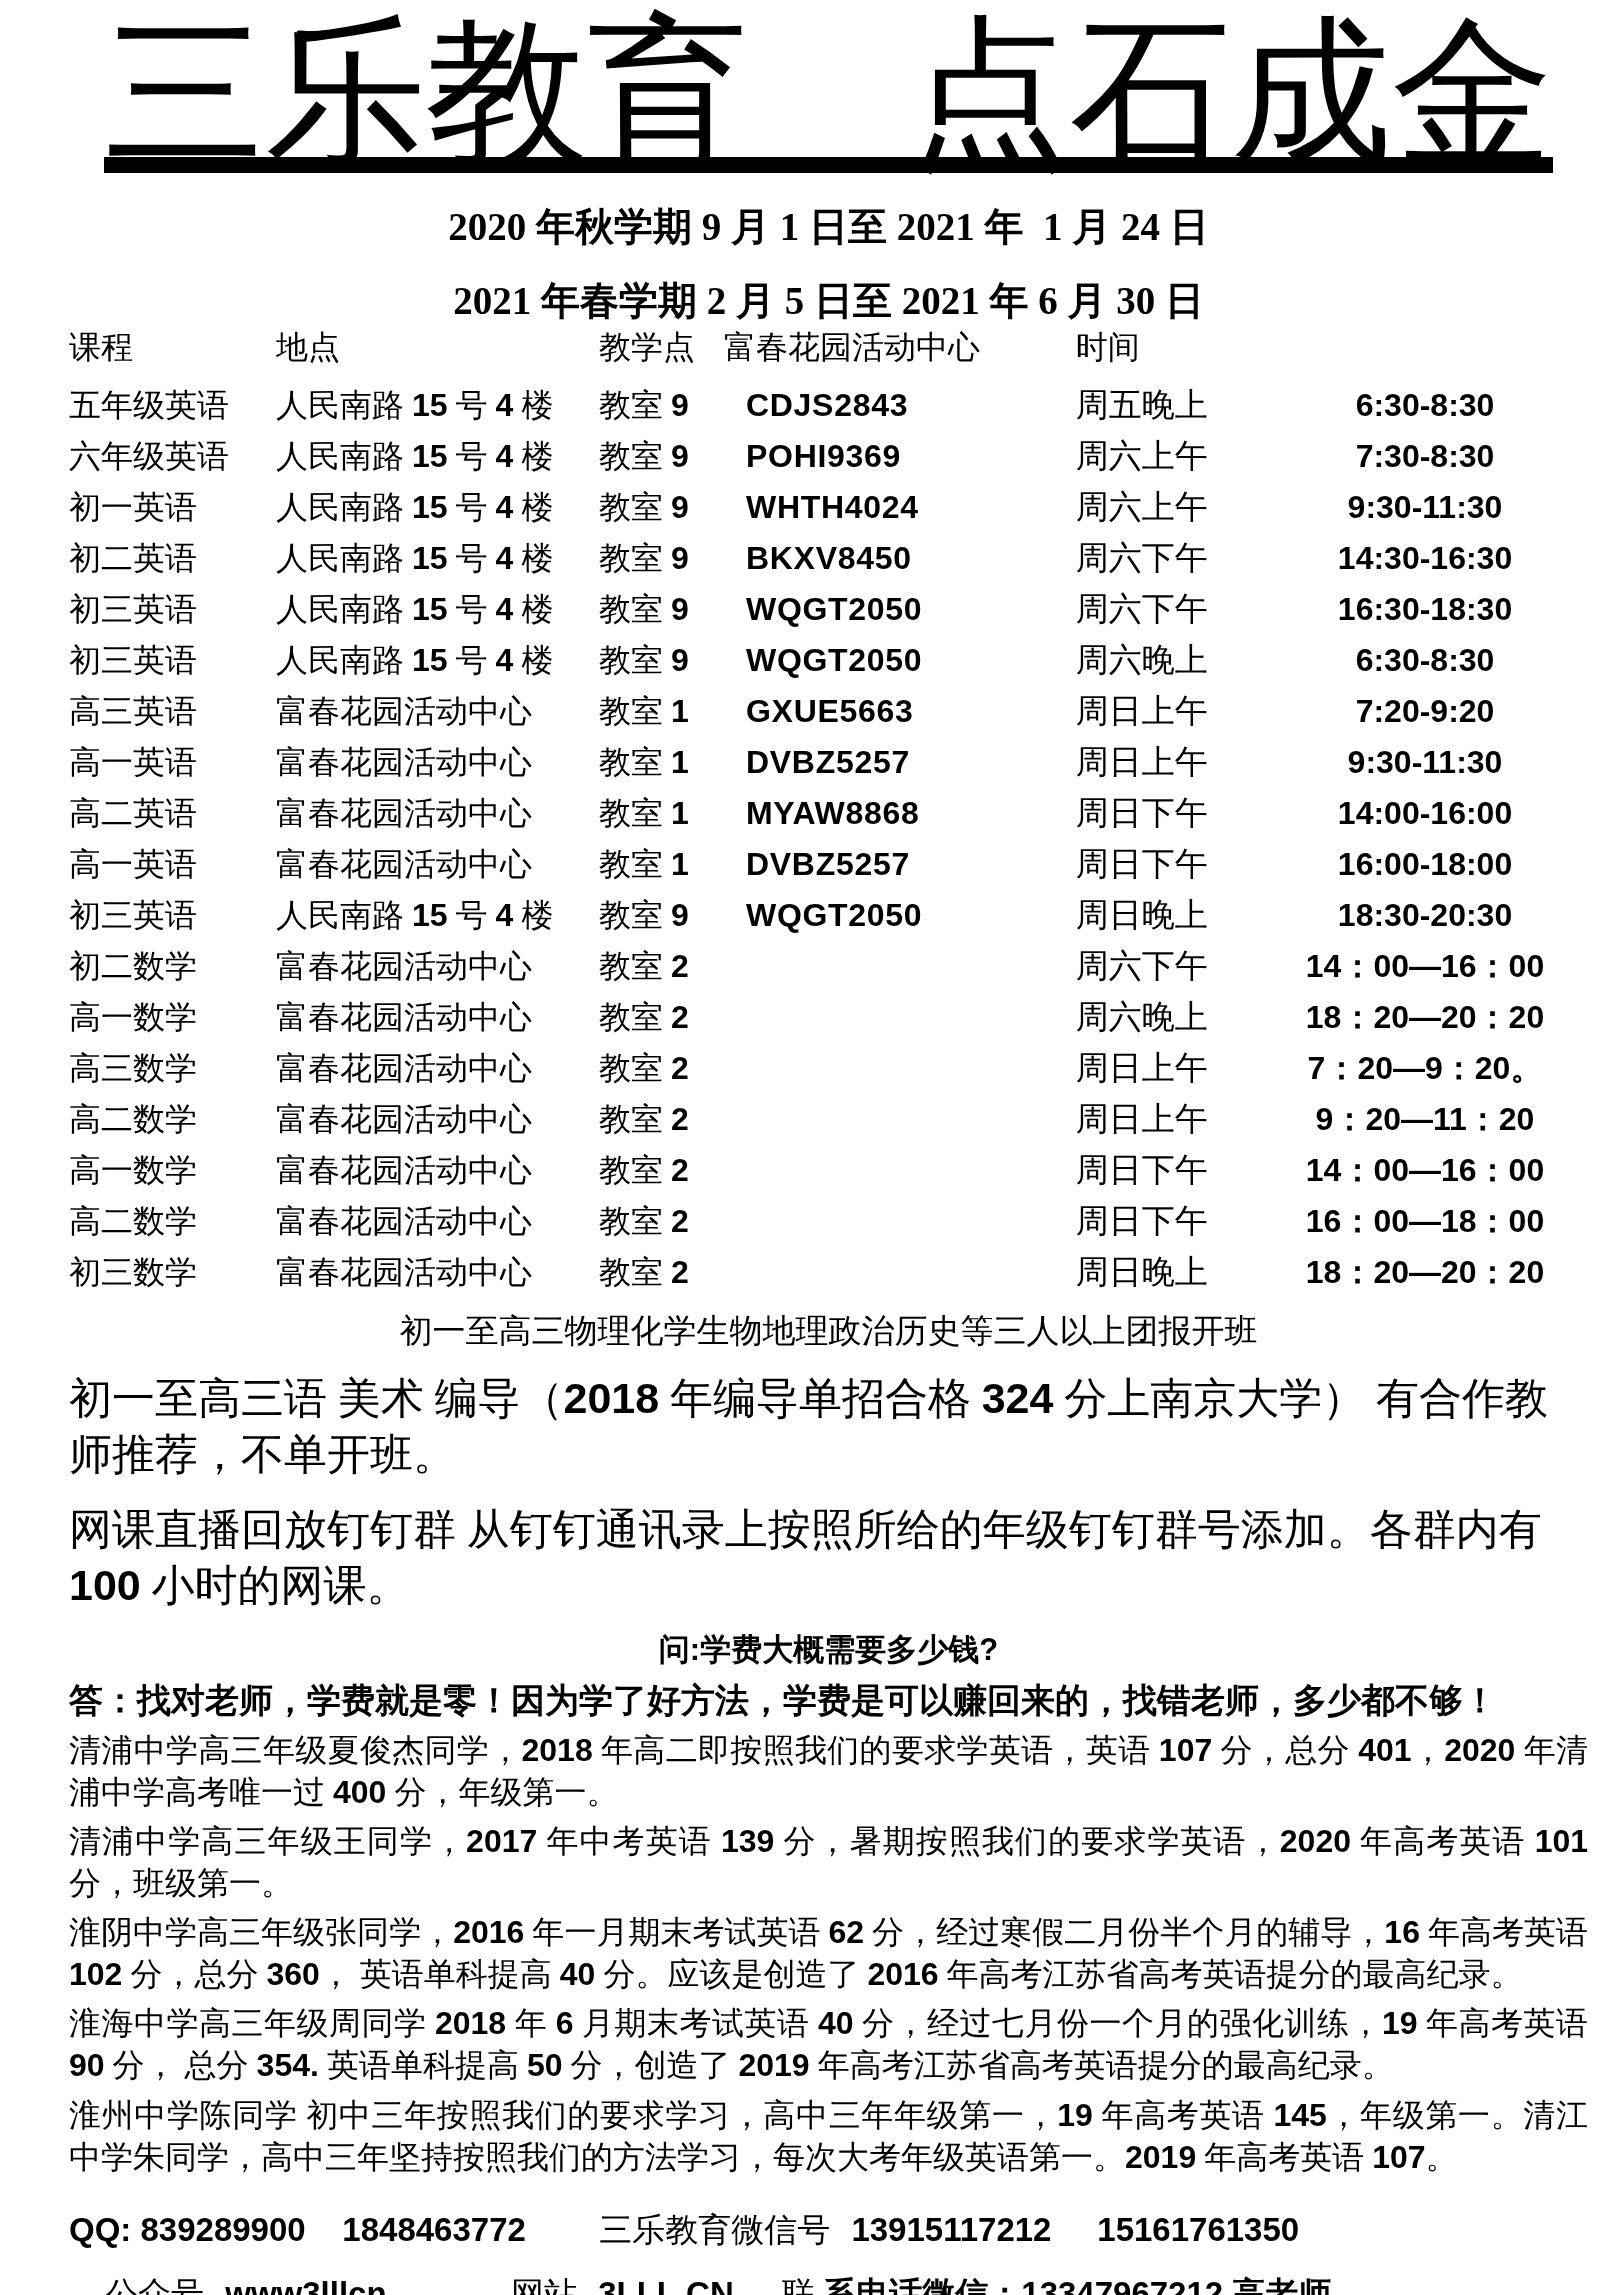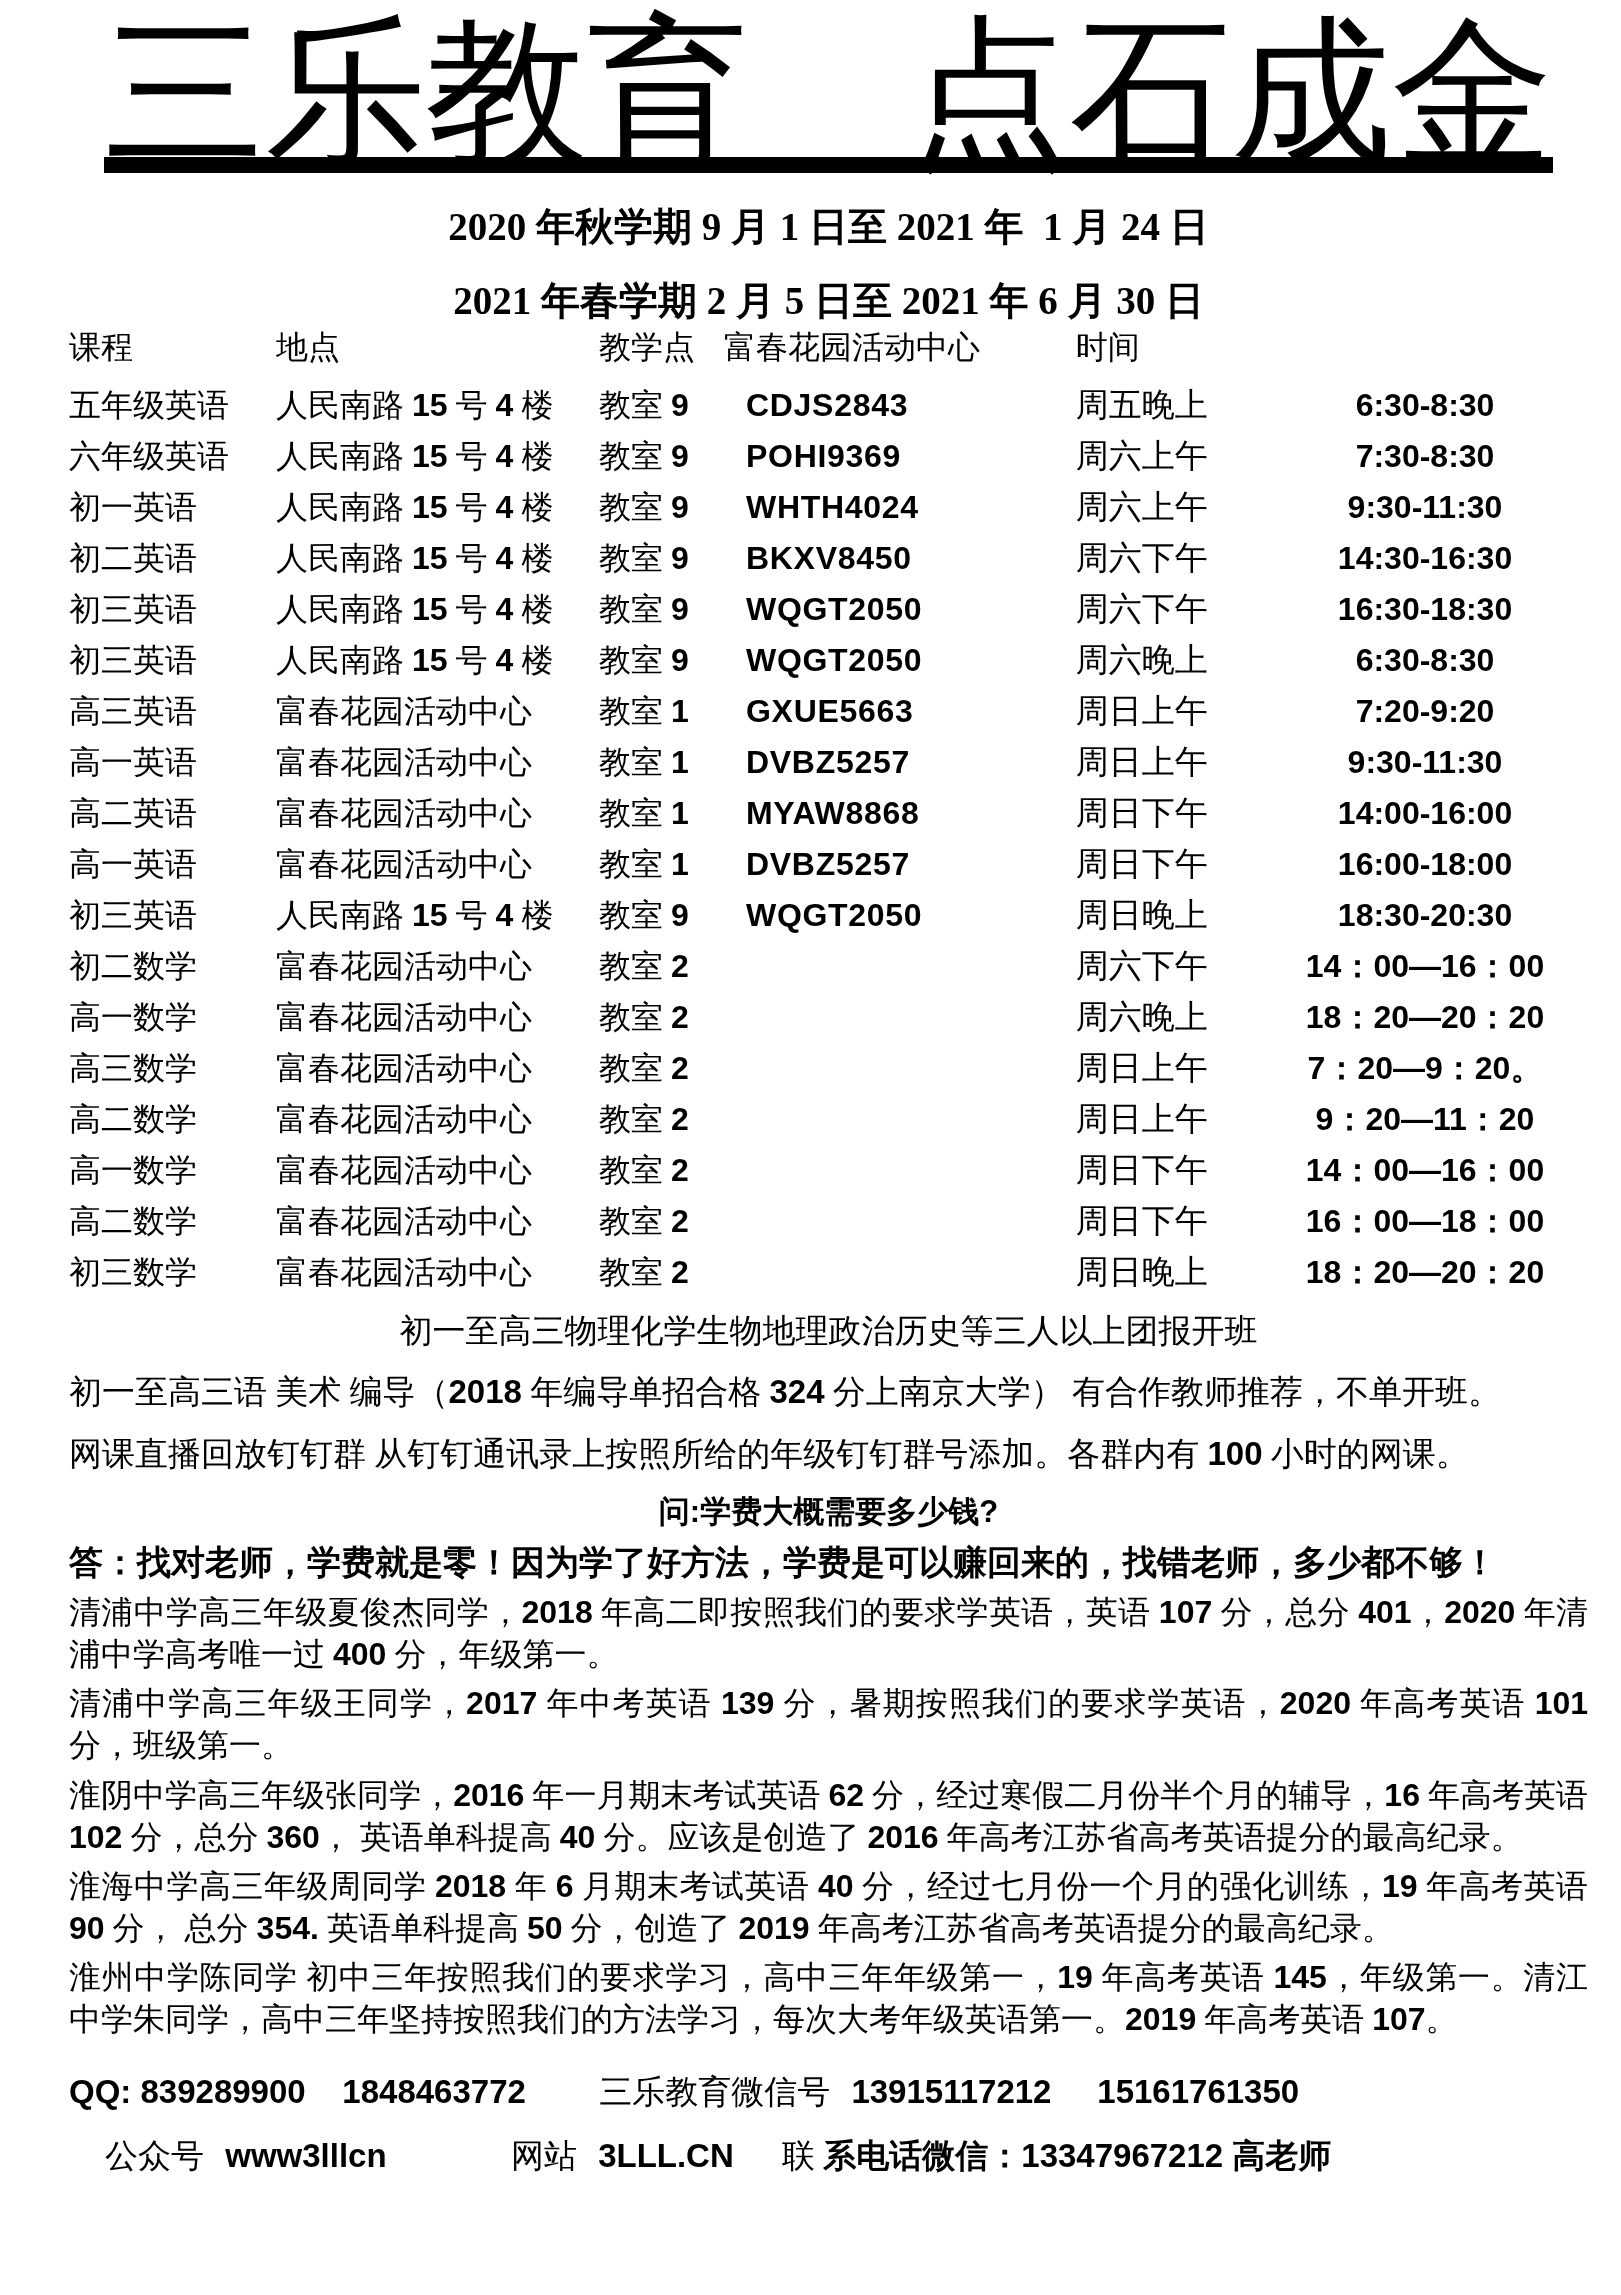--- a/index.html
+++ b/index.html
@@ -48,21 +48,21 @@
     padding-left: 22px; letter-spacing: 0.7px;
   }
   .c.time {
     font-family: "Liberation Sans", sans-serif;
     font-weight: 700; font-size: 32px;
     text-align: center;
   }
   .h-time { padding-left: 5.8px; }
 
   .note-center { margin-top: 11.6px; text-align: center; font-size: 33px; line-height: 1.3; }
-  .note { margin-top: 19px; font-size: 33px; line-height: 1.3; }
+  .note { margin-top: 19px; font-size: 43px; line-height: 1.3; }
 
   .q-line {
     margin-top: 14.5px; text-align: center;
     font-family: "Liberation Sans", sans-serif;
     font-weight: 700; font-size: 31px;
   }
   .a-line {
     margin-top: 8.7px;
     font-family: "Liberation Sans", sans-serif;
     font-weight: 700; font-size: 34px; line-height: 1.25;

